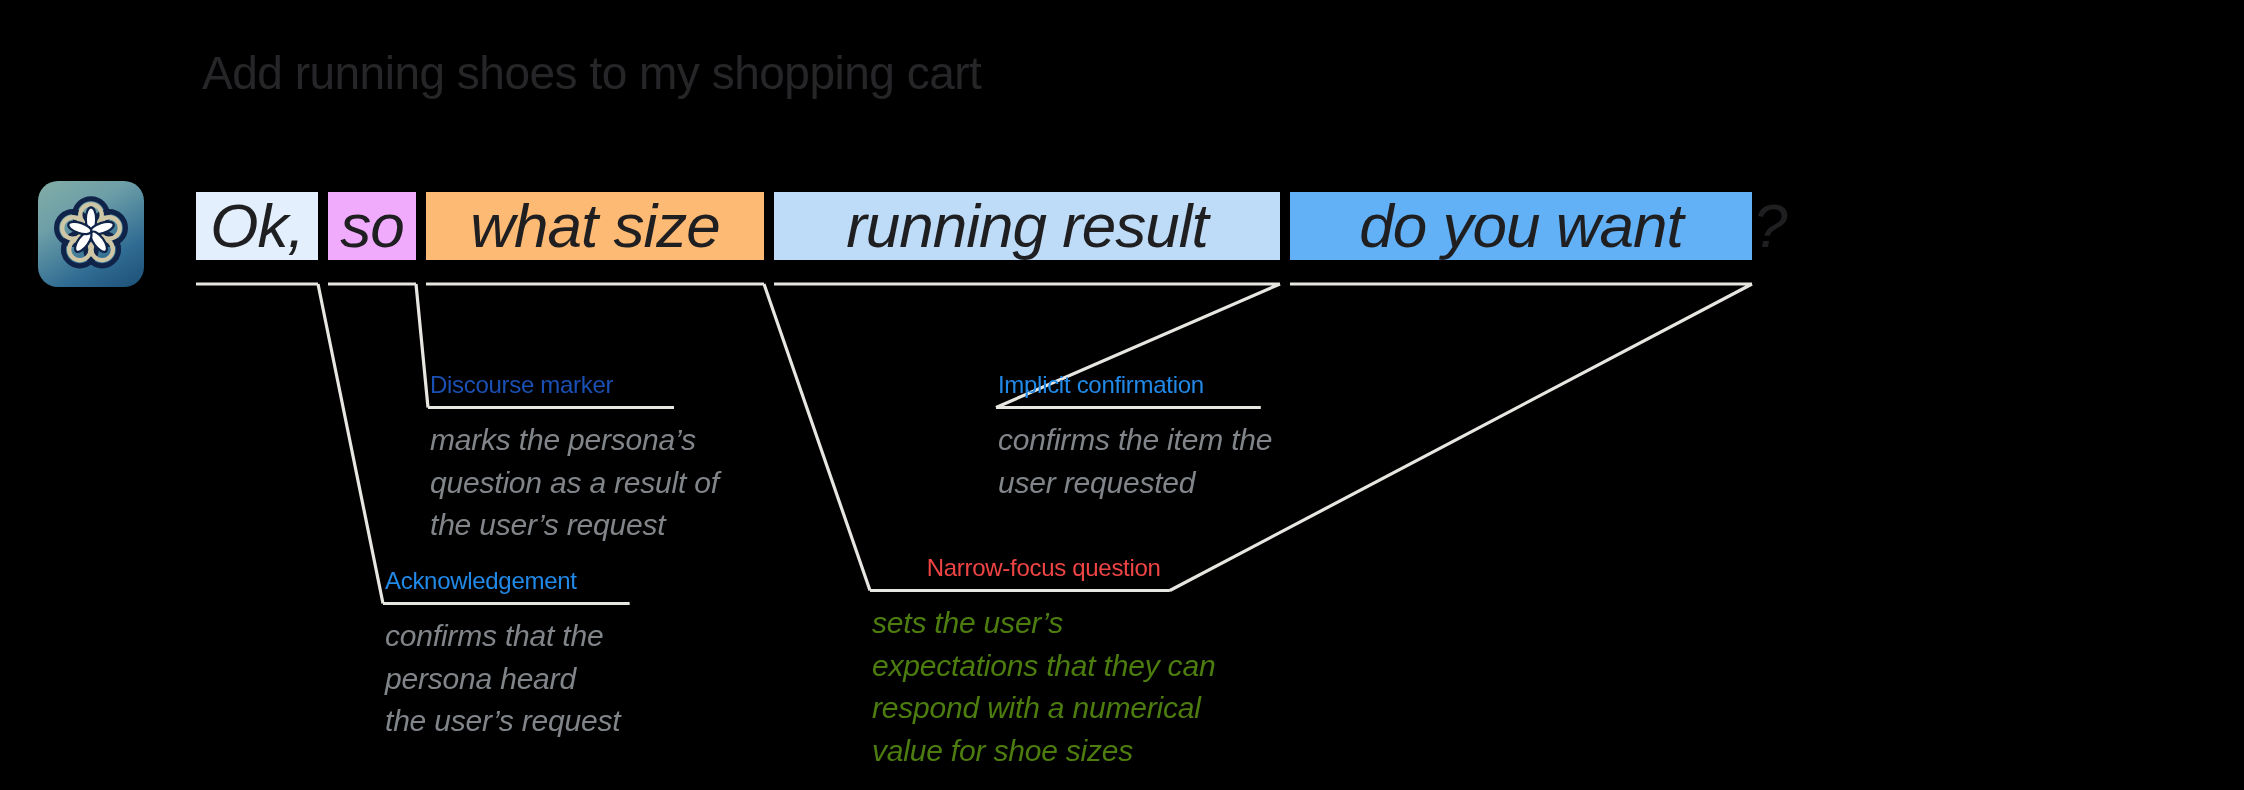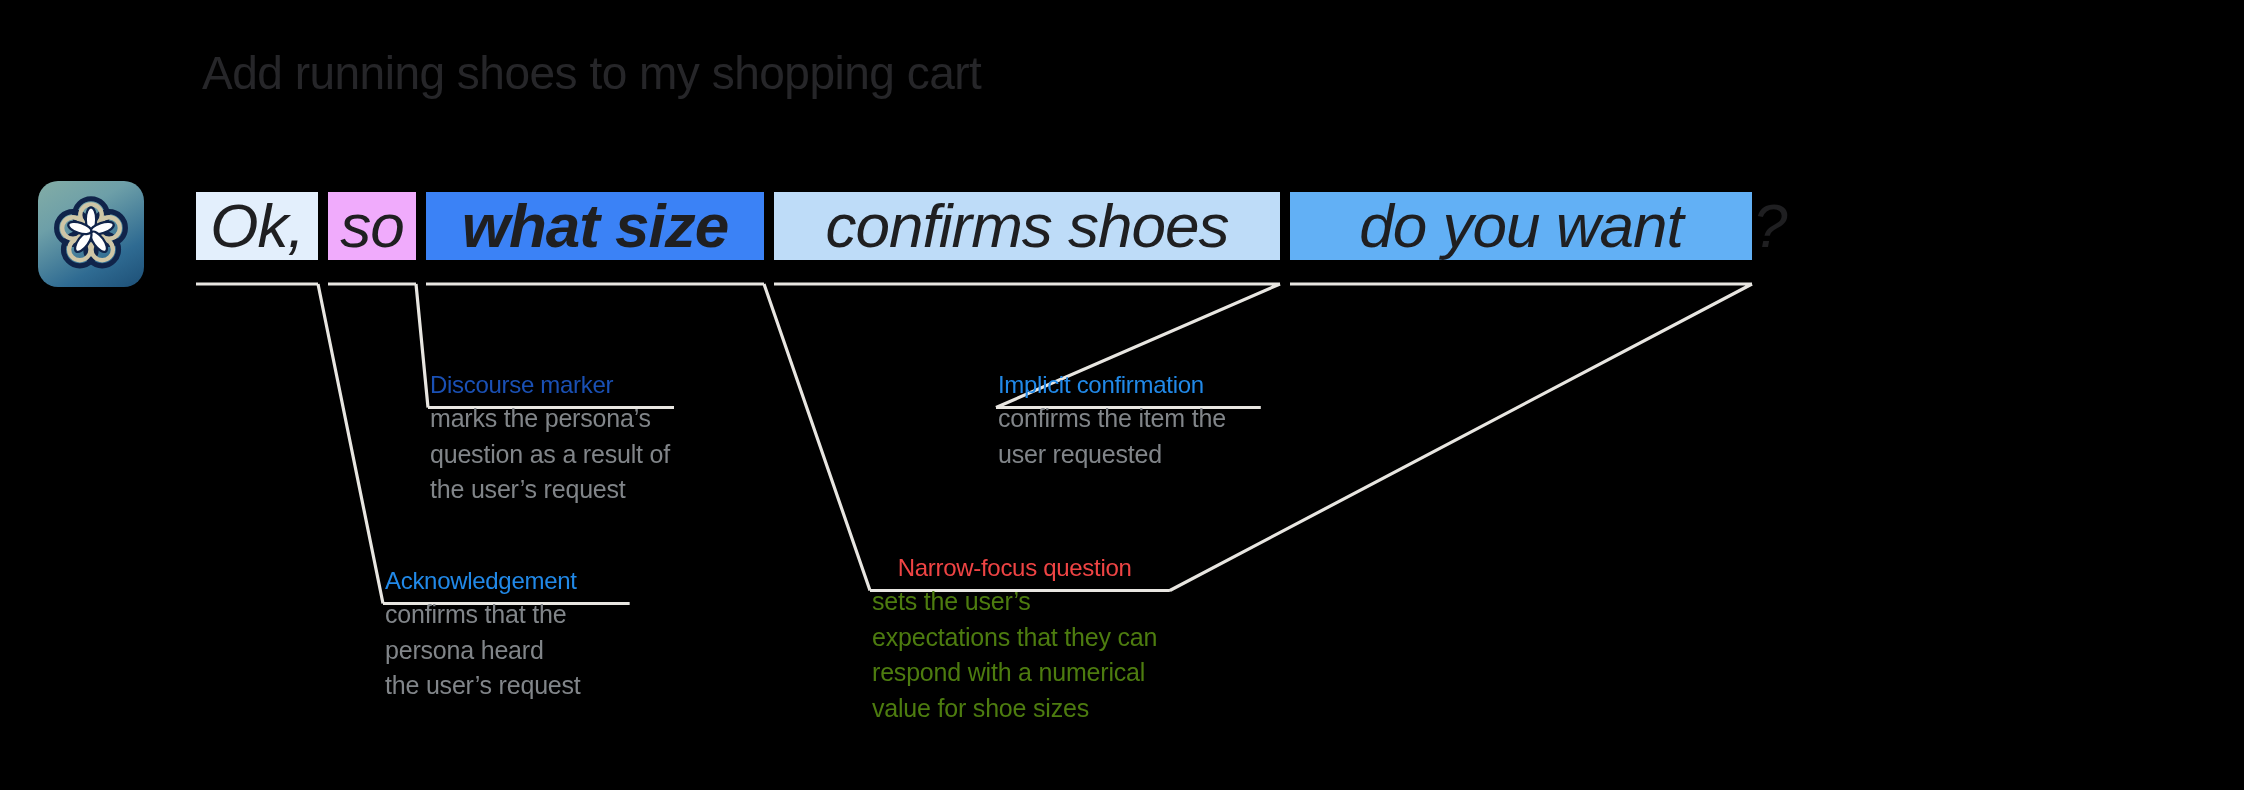--- a/index.html
+++ b/index.html
@@ -77,25 +77,26 @@
   
   .anno{position:absolute;}
   .anno .ttl{
     font-size:24px;
     line-height:1.05;
     letter-spacing:-0.3px;
     white-space:nowrap;
     font-weight:400;
   }
   .anno .body{
-    margin-top:4px;
-    font-size:25px;
+    margin-top:22px;
+    font-size:30px;
     line-height:1.42;
     color:#818589;
     letter-spacing:-0.2px;
+    font-style:italic;
   }
   .anno .body div{white-space:nowrap;}
 </style>
 </head>
 <body>
 
 <div id="stage" style="background: rgb(0, 0, 0);">
 
   <div id="title" style="color: rgb(38, 38, 41);">Add running shoes to my shopping cart</div>
 
@@ -125,23 +126,23 @@
         </g>
       </svg>
     </span>
   </div>
 
   <div id="utterance">
     <span class="seg" style="background: rgb(227, 239, 252); width: 114px; justify-content: center;">Ok,</span>
     <span class="gap"></span>
     <span class="seg" style="background: #f0abfc; width: 80px; justify-content: center;">so</span>
     <span class="gap"></span>
-    <span class="seg" style="background: #3b82f6; width: 330px; justify-content: center; font-weight: bold;">what size</span>
+    <span class="seg" style="background: #fdba74; width: 330px; justify-content: center;">what size</span>
     <span class="gap"></span>
-    <span class="seg" style="background: rgb(190, 220, 248); width: 498px; justify-content: center;">confirms shoes</span>
+    <span class="seg" style="background: rgb(190, 220, 248); width: 498px; justify-content: center;">running result</span>
     <span class="gap"></span>
     <span class="seg" style="background: rgb(98, 176, 245); width: 454px; justify-content: center;">do you want</span>
     <span class="qmark">?</span>
   </div>
 
   <svg id="leaders" viewBox="0 0 2244 790" preserveAspectRatio="none" aria-hidden="true">
     <g id="leader-paths" fill="none" stroke="#e8e6e1" stroke-width="3.2" stroke-linejoin="miter" stroke-linecap="butt">
         <path d="M 328 284 L 416 284 M 416 284 L 428 407.5 M 428 407.5 L 674 407.5 M 774 284 L 1280 284 M 1280 284 L 996 407.5 M 996 407.5 L 1260.78125 407.5 M 196 284 L 318 284 M 318 284 L 383 603.5 M 383 603.5 L 629.65625 603.5 M 426 284 L 764 284 M 764 284 L 870 590.5 M 870 590.5 L 1169.84375 590.5 M 1290 284 L 1752 284 M 1752 284 L 1169.84375 590.5 M 870 590.5 L 1169.84375 590.5" fill="none" stroke="#e8e6e1" stroke-width="3.2" vector-effect="non-scaling-stroke"></path>
       </g>
   </svg>

